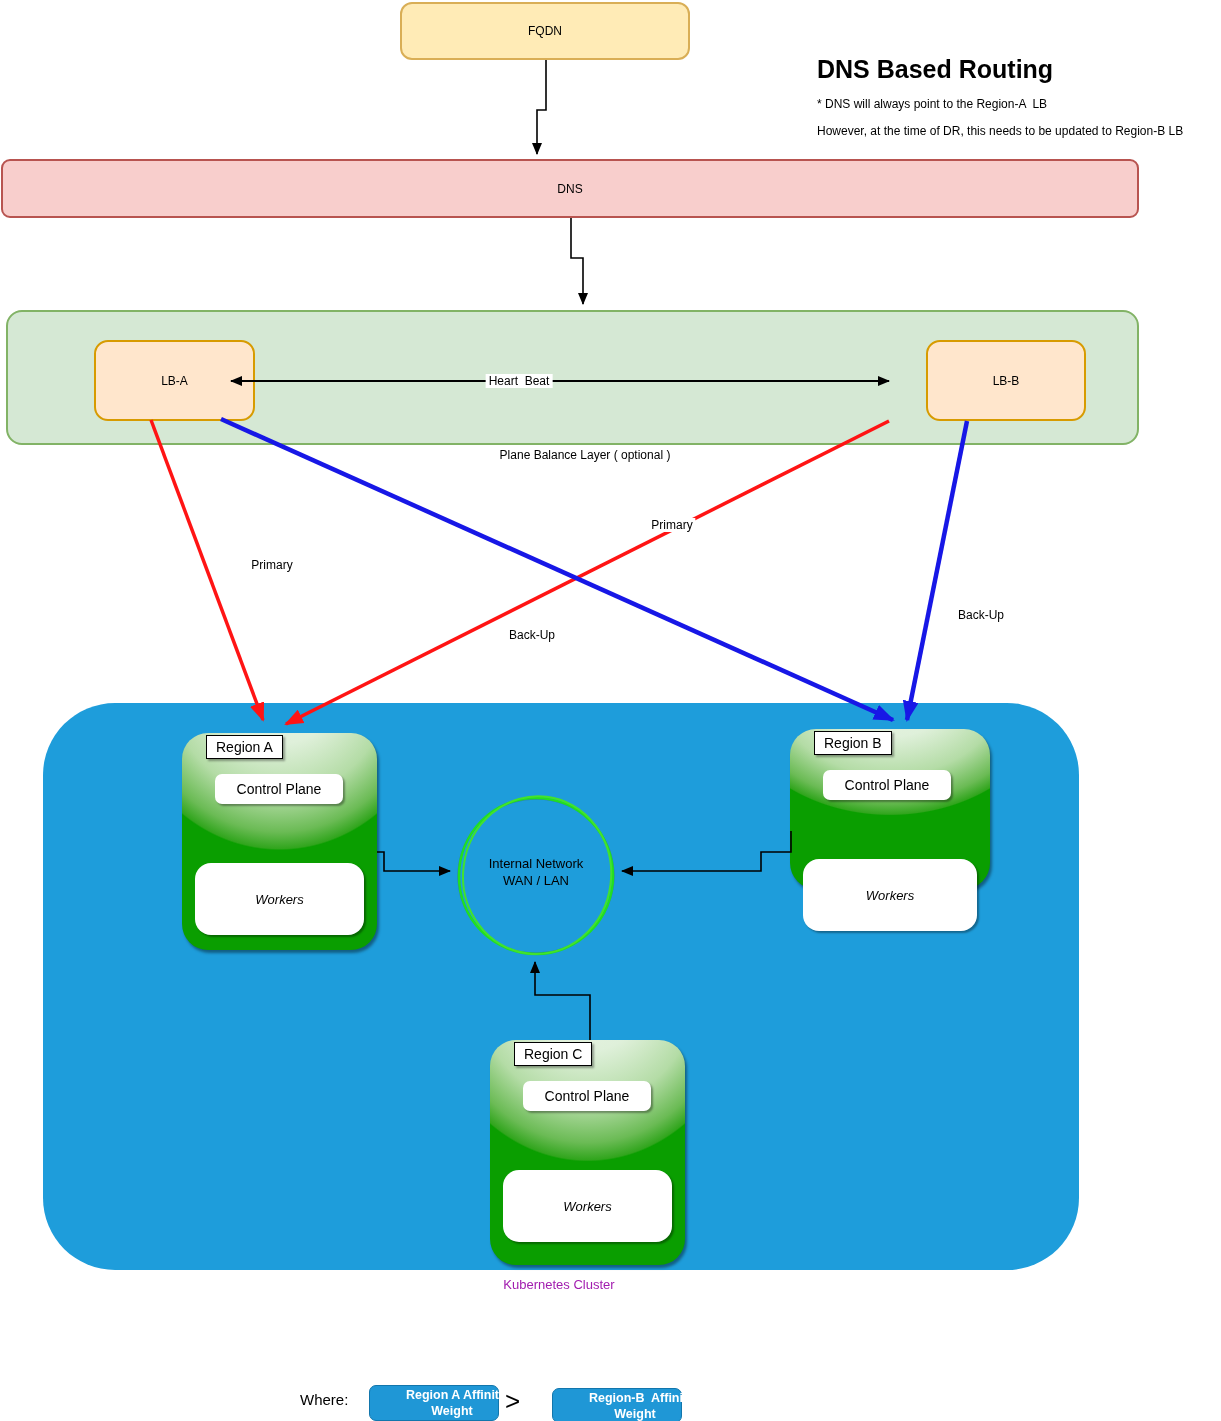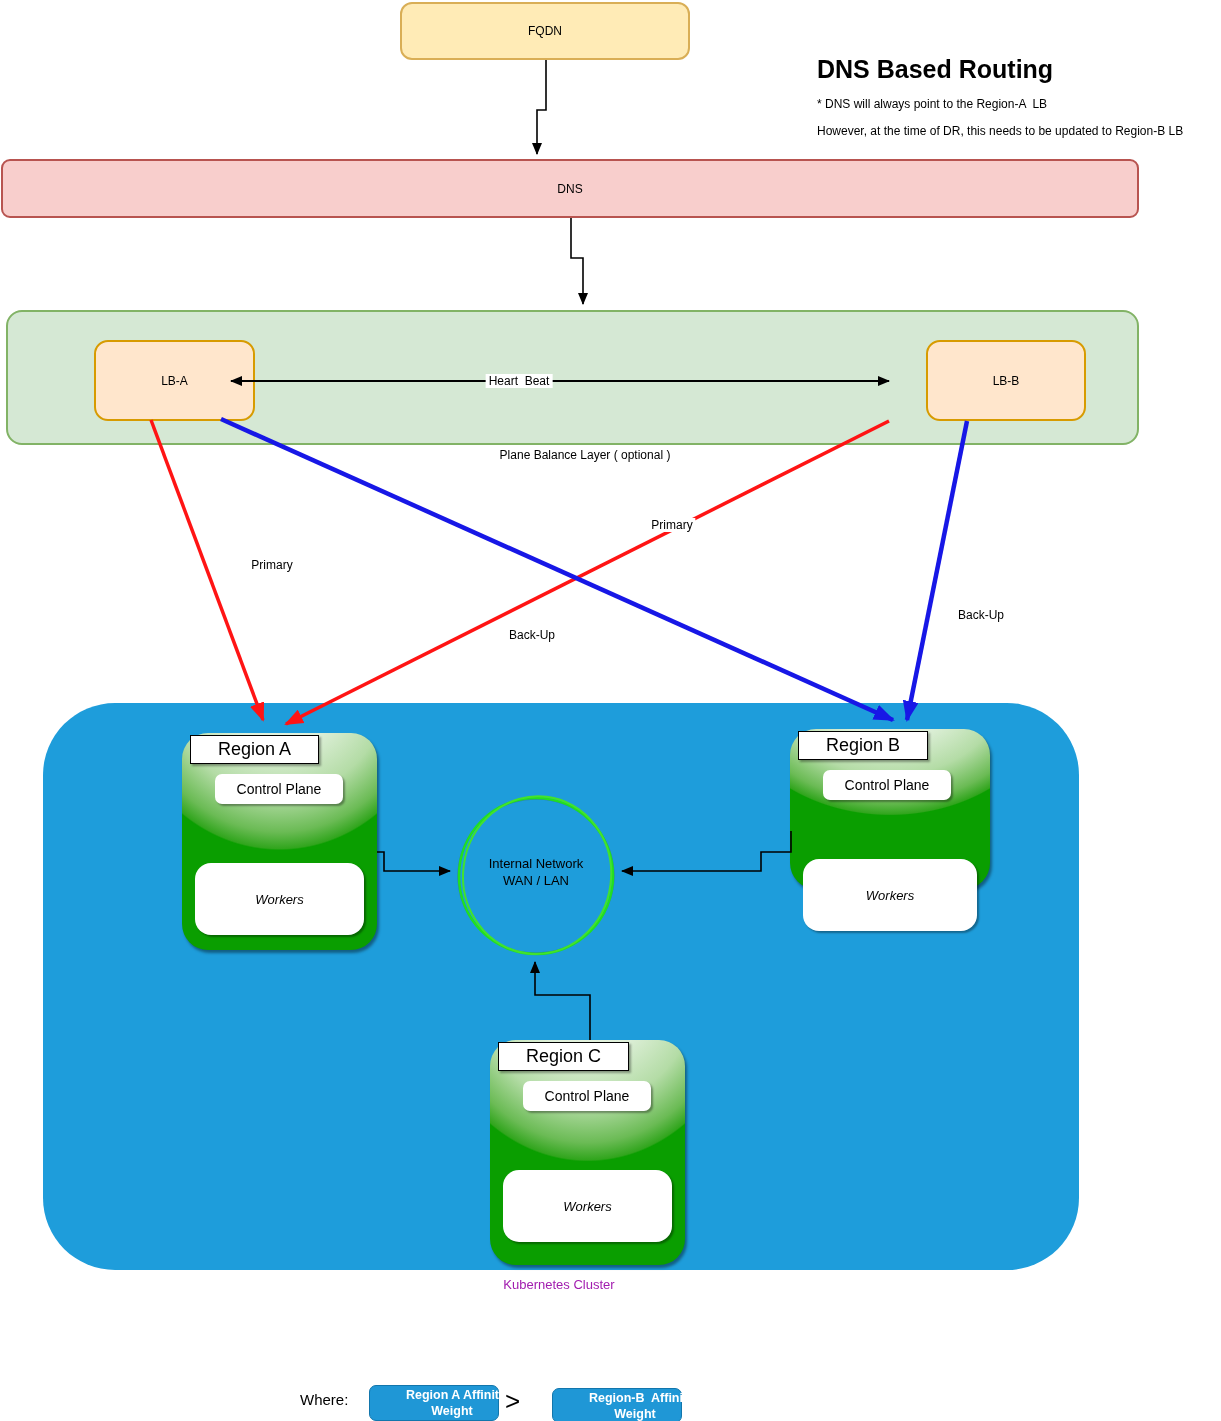--- a/index.html
+++ b/index.html
@@ -24,22 +24,22 @@
 
   
   .cluster{left:43px;top:703px;width:1036px;height:567px;background:#1E9DDB;border-radius:72px;}
   .cluster-caption{left:459px;top:1277px;width:200px;text-align:center;font-size:13px;color:#a21caf;}
 
   .region{border-radius:26px;box-shadow:2px 3px 3px rgba(0,0,0,.4);
      background:radial-gradient(140% 140% at 50% -30%, #eef7ec 0%, #dff0da 25%, #b4dca6 42%, #6bbb55 54%, #31a51d 59.5%, rgba(10,158,0,0) 60%), #0A9E00;}
   .region-a{left:182px;top:733px;width:195px;height:217px;}
   .region-b{left:790px;top:729px;width:200px;height:160px;}
   .region-c{left:490px;top:1040px;width:195px;height:225px;}
-  .region-label{position:absolute;left:8px;top:2px;background:#fff;border:1px solid #000;
-     padding:3px 27px;font-size:18px;box-shadow:2px 2px 2px rgba(0,0,0,.35);white-space:nowrap;}
+  .region-label{position:absolute;left:24px;top:2px;background:#fff;border:1px solid #000;
+     padding:3px 9px;font-size:14px;box-shadow:2px 2px 2px rgba(0,0,0,.35);white-space:nowrap;}
   .cplane{position:absolute;left:33px;top:41px;width:128px;height:30px;background:#fff;border-radius:7px;
      box-shadow:2px 2px 2px rgba(0,0,0,.35);display:flex;align-items:center;justify-content:center;font-size:14px;}
   .workers{position:absolute;left:13px;right:13px;top:130px;height:72px;background:#fff;border-radius:16px;
      box-shadow:2px 2px 2px rgba(0,0,0,.35);display:flex;align-items:center;justify-content:center;font-size:13px;font-style:italic;}
 
   .network-text{left:456px;top:855px;width:160px;text-align:center;font-size:13px;line-height:17px;}
 
   
   .wires{left:0;top:0;width:1221px;height:1421px;pointer-events:none;z-index:5;}
   .edge-label{position:absolute;transform:translate(-50%,-50%);font-size:12px;background:#fff;

